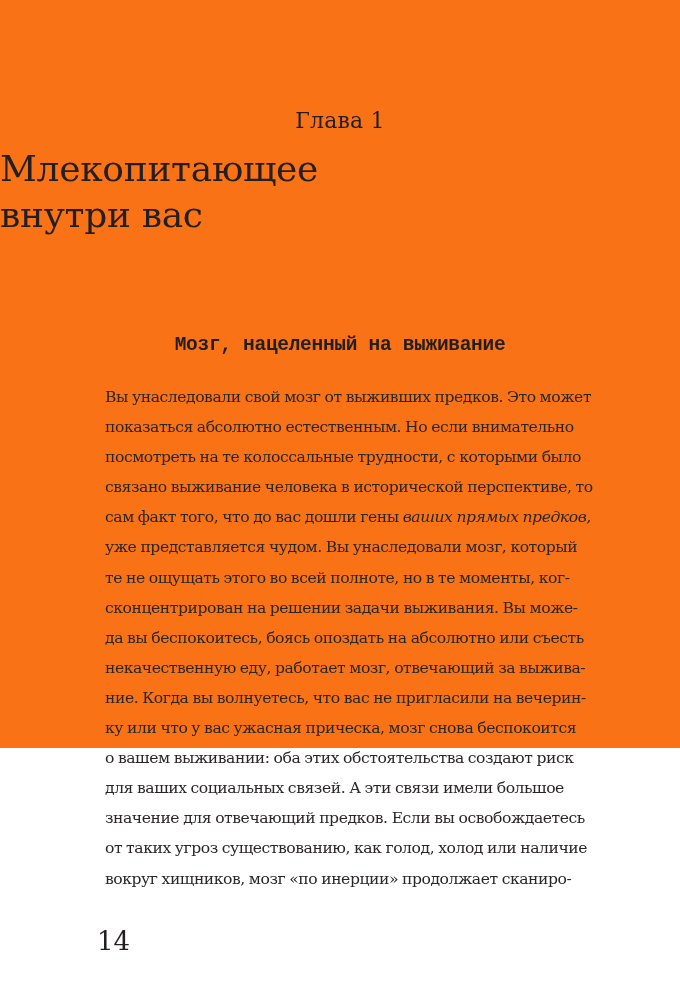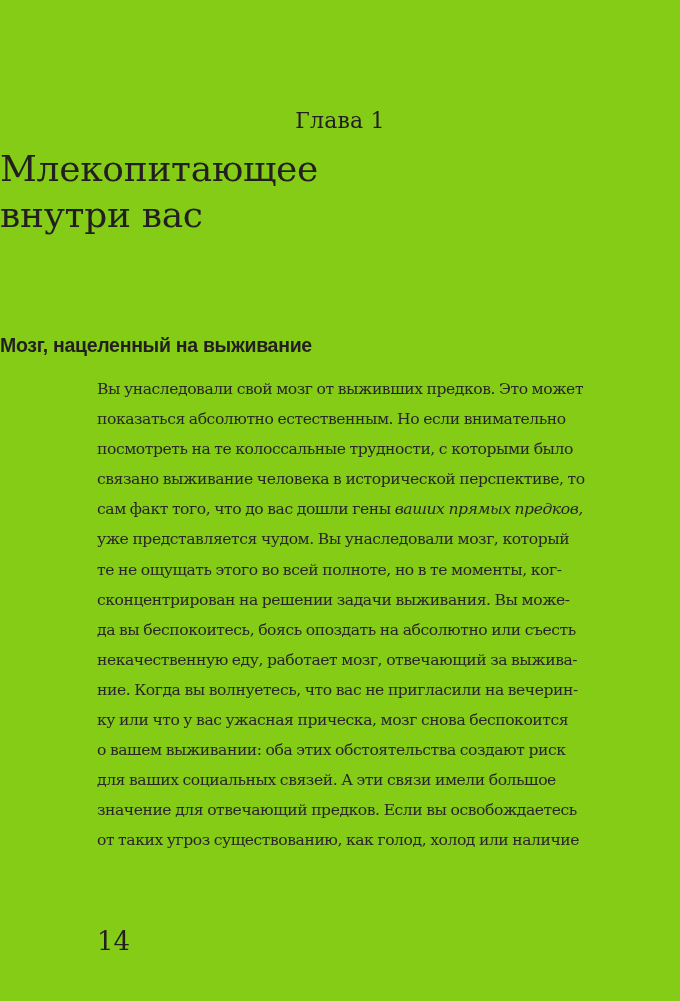--- a/index.html
+++ b/index.html
@@ -12,22 +12,22 @@
       height: 1001px;
       position: relative;
       overflow: hidden;
       color: #231f20;
       font-family: "DejaVu Serif", "Liberation Serif", serif;
     }
     .page {
       position: absolute;
       left: 0; top: 0;
       width: 680px;
-      height: 1001px;
-      background: #84cc16;
+      height: 748px;
+      background: #f97316;
     }
     .chapter-label {
       position: absolute;
       left: 0; right: 0;
       top: 108px;
       text-align: center;
       font-family: "DejaVu Serif", serif;
       font-size: 22px;
       font-weight: normal;
       letter-spacing: 0.2px;
@@ -44,34 +44,34 @@
       font-weight: normal;
       color: #231f20;
       margin: 0;
       letter-spacing: -0.3px;
     }
     .chapter-title span { display: block; }
     .section-heading {
       position: absolute;
       left: 0; right: 0;
       top: 334px;
-      text-align: left;
-      font-family: Liberation Sans, sans-serif;
+      text-align: center;
+      font-family: Liberation Mono, monospace;
       font-size: 19.5px;
       font-weight: bold;
       color: #231f20;
       margin: 0;
       letter-spacing: -0.3px;
     }
     .body-text {
       position: absolute;
       left: 97px;
       top: 374px;
       width: 500px;
-      margin: 0;
+      margin: 8px;
       font-family: "DejaVu Serif", serif;
       font-size: 15.6px;
       line-height: 30.1px;
       color: #2a2627;
       letter-spacing: -0.45px;
       word-spacing: -0.5px;
     }
     .body-text .line {
       display: block;
       white-space: nowrap;
@@ -112,17 +112,18 @@
     <span class="line">те не ощущать этого во всей полноте, но в те моменты, ког-</span>
     <span class="line">сконцентрирован на решении задачи выживания. Вы може-</span>
     <span class="line">да вы беспокоитесь, боясь опоздать на абсолютно или съесть</span>
     <span class="line">некачественную еду, работает мозг, отвечающий за выжива-</span>
     <span class="line">ние. Когда вы волнуетесь, что вас не пригласили на вечерин-</span>
     <span class="line">ку или что у вас ужасная прическа, мозг снова беспокоится</span>
     <span class="line">о вашем выживании: оба этих обстоятельства создают риск</span>
     <span class="line">для ваших социальных связей. А эти связи имели большое</span>
     <span class="line">значение для отвечающий предков. Если вы освобождаетесь</span>
     <span class="line">от таких угроз существованию, как голод, холод или наличие</span>
+    <span class="line">вокруг хищников, мозг «по инерции» продолжает сканиро-</span>
   </p>
 
   <div class="page-number">14</div>
 
 </div>
 
 </body></html>

